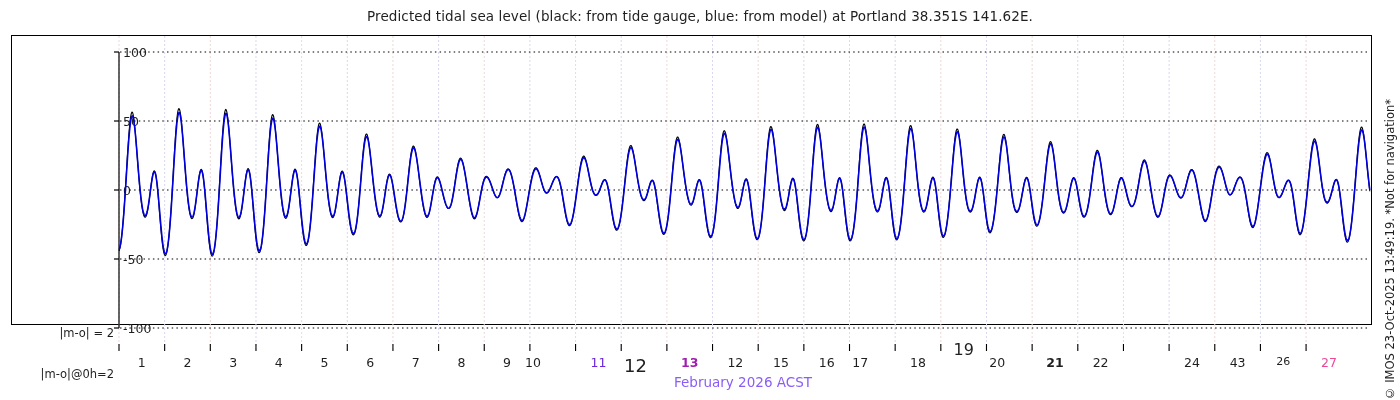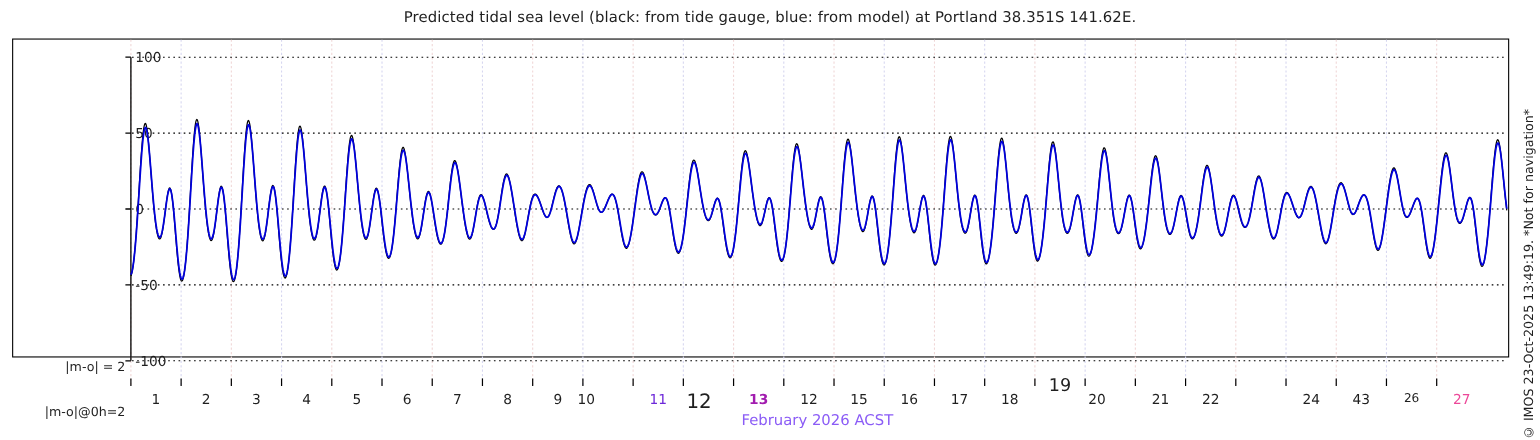--- a/index.html
+++ b/index.html
@@ -200,25 +200,25 @@
     <div style="position: absolute; left: 383.77px; top: 319px; width: 40px; text-align: center; font-size: 12.5px; color: rgb(31, 31, 31);">7</div>
     <div style="position: absolute; left: 429.427px; top: 319px; width: 40px; text-align: center; font-size: 12.5px; color: rgb(31, 31, 31);">8</div>
     <div style="position: absolute; left: 475.084px; top: 319px; width: 40px; text-align: center; font-size: 12.5px; color: rgb(31, 31, 31);">9</div>
     <div style="position: absolute; left: 501px; top: 319px; width: 40px; text-align: center; font-size: 12.5px; color: rgb(31, 31, 31);">10</div>
     <div style="position: absolute; left: 566.398px; top: 319px; width: 40px; text-align: center; font-size: 12.5px; color: #6d28d9;">11</div>
     <div style="position: absolute; left: 612.055px; top: 319px; width: 40px; text-align: left; font-size: 18px; color: rgb(31, 31, 31);">12</div>
     <div style="position: absolute; left: 657.712px; top: 319px; width: 40px; text-align: center; font-size: 12.5px; color: #a21caf; font-weight: bold;">13</div>
     <div style="position: absolute; left: 703.369px; top: 319px; width: 40px; text-align: center; font-size: 12.5px; color: rgb(31, 31, 31);">12</div>
     <div style="position: absolute; left: 749.026px; top: 319px; width: 40px; text-align: center; font-size: 12.5px; color: rgb(31, 31, 31);">15</div>
     <div style="position: absolute; left: 794.682px; top: 319px; width: 40px; text-align: center; font-size: 12.5px; color: rgb(31, 31, 31);">16</div>
-    <div style="position: absolute; left: 840.339px; top: 319px; width: 40px; text-align: center; font-size: 12.5px; color: rgb(31, 31, 31);">17</div>
+    <div style="position: absolute; left: 840.339px; top: 319px; width: 40px; text-align: left; font-size: 12.5px; color: rgb(31, 31, 31);">17</div>
     <div style="position: absolute; left: 885.996px; top: 319px; width: 40px; text-align: center; font-size: 12.5px; color: rgb(31, 31, 31);">18</div>
     <div style="position: absolute; left: 931.653px; top: 304px; width: 40px; text-align: center; font-size: 16px; color: rgb(31, 31, 31);">19</div>
     <div style="position: absolute; left: 977.31px; top: 319px; width: 40px; text-align: left; font-size: 12.5px; color: rgb(31, 31, 31);">20</div>
-    <div style="position: absolute; left: 1022.97px; top: 319px; width: 40px; text-align: center; font-size: 12.5px; color: rgb(31, 31, 31);">21</div>
+    <div style="position: absolute; left: 1022.97px; top: 319px; width: 40px; text-align: center; font-size: 12.5px; color: rgb(31, 31, 31); font-weight: bold;">21</div>
     <div style="position: absolute; left: 1068.62px; top: 319px; width: 40px; text-align: center; font-size: 12.5px; color: rgb(31, 31, 31);">22</div>
     <div style="position: absolute; left: 1114.28px; top: 319px; width: 40px; text-align: center; font-size: 12.5px; color: rgb(31, 31, 31); margin-top: 44px;">23</div>
     <div style="position: absolute; left: 1159.94px; top: 319px; width: 40px; text-align: center; font-size: 12.5px; color: rgb(31, 31, 31);">24</div>
     <div style="position: absolute; left: 1205.59px; top: 319px; width: 40px; text-align: center; font-size: 12.5px; color: rgb(31, 31, 31);">43</div>
     <div style="position: absolute; left: 1251.25px; top: 319px; width: 40px; text-align: center; font-size: 11px; color: rgb(31, 31, 31);">26</div>
     <div style="position: absolute; left: 1296.91px; top: 319px; width: 40px; text-align: center; font-size: 12.5px; color: #ec4899;">27</div>
   </div>
 
 <div id="x-axis-title">February 2026 ACST</div>
 

